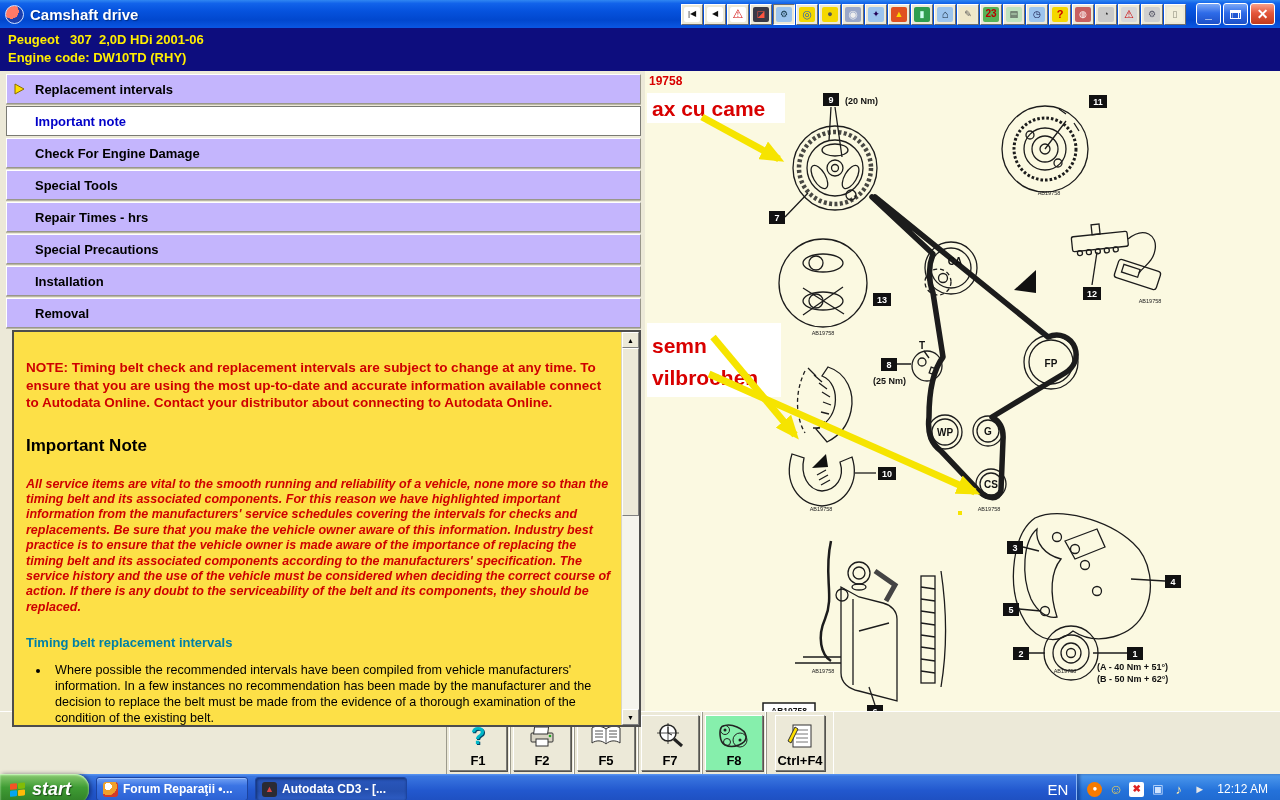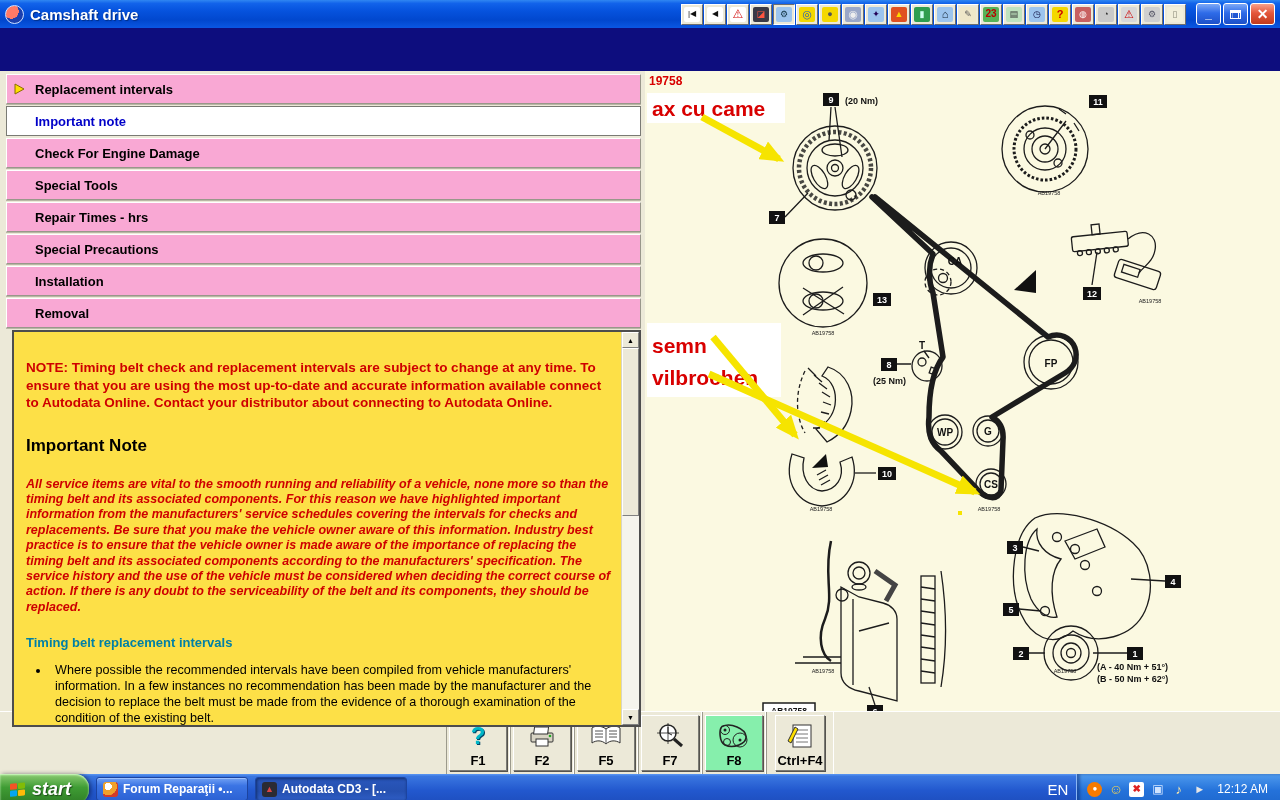--- a/index.html
+++ b/index.html
@@ -54,21 +54,21 @@
 
   
   .vheader{height:40px;background:#0D0D7E;color:#FFEE00;font-weight:bold;font-size:13px;
     padding:3px 0 0 8px;line-height:18px;}
   .vheader div{white-space:pre;}
 
   
   .main{display:flex;height:640px;}
   .left-col{width:641px;flex:0 0 641px;}
   .menu{padding:3px 0 0 6px;}
-  .menu-item{height:28px;margin-bottom:2px;background:#f9a8d4;position:relative;
+  .menu-item{height:28px;margin-bottom:2px;background:#c4b5fd;position:relative;
     border:1px solid;border-color:#FFFFFF #99978a #99978a #FFFFFF;
     box-shadow:0 1px 0 #b9b6a5;display:flex;align-items:center;
     font-weight:bold;font-size:13px;color:#000;padding-left:28px;cursor:pointer;}
   .menu-item.selected{background:#fff;color:#0000C8;border-color:#7a7a74;box-shadow:none;}
   .menu-arrow{position:absolute;left:7px;top:7px;}
 
   .text-panel{height:393px;border:2px solid #4d4d4d;background:#fde047;position:relative;overflow:hidden;margin-left:12px;}
   .text-inner{position:absolute;top:0;left:0;right:18px;bottom:0;padding:13px 10px 0 12px;overflow:hidden;}
   .p-note{color:#CE0000;font-weight:bold;font-size:13.5px;line-height:17.5px;margin:14px 0 0;}
   .h-imp{font-size:17px;font-weight:bold;color:#000;margin:24px 0 0;}
@@ -227,20 +227,22 @@
             <i></i>
           </span>
         </button>
       <button class="win-btn close">
           <span>✕</span>
         </button>
     </div>
   </div>
 
   <div class="vheader">
+    <div>Peugeot   307  2,0D HDi 2001-06</div>
+    <div>Engine code: DW10TD (RHY)</div>
   </div>
 
   <div class="main">
     <div class="left-col">
 
       <div class="menu">
         <div class="menu-item">
           <svg class="menu-arrow" width="13" height="14">
               <polygon points="1,2 10,7 1,12" fill="#FFE000" stroke="#8a6d00" stroke-width="1"></polygon>
             </svg>

